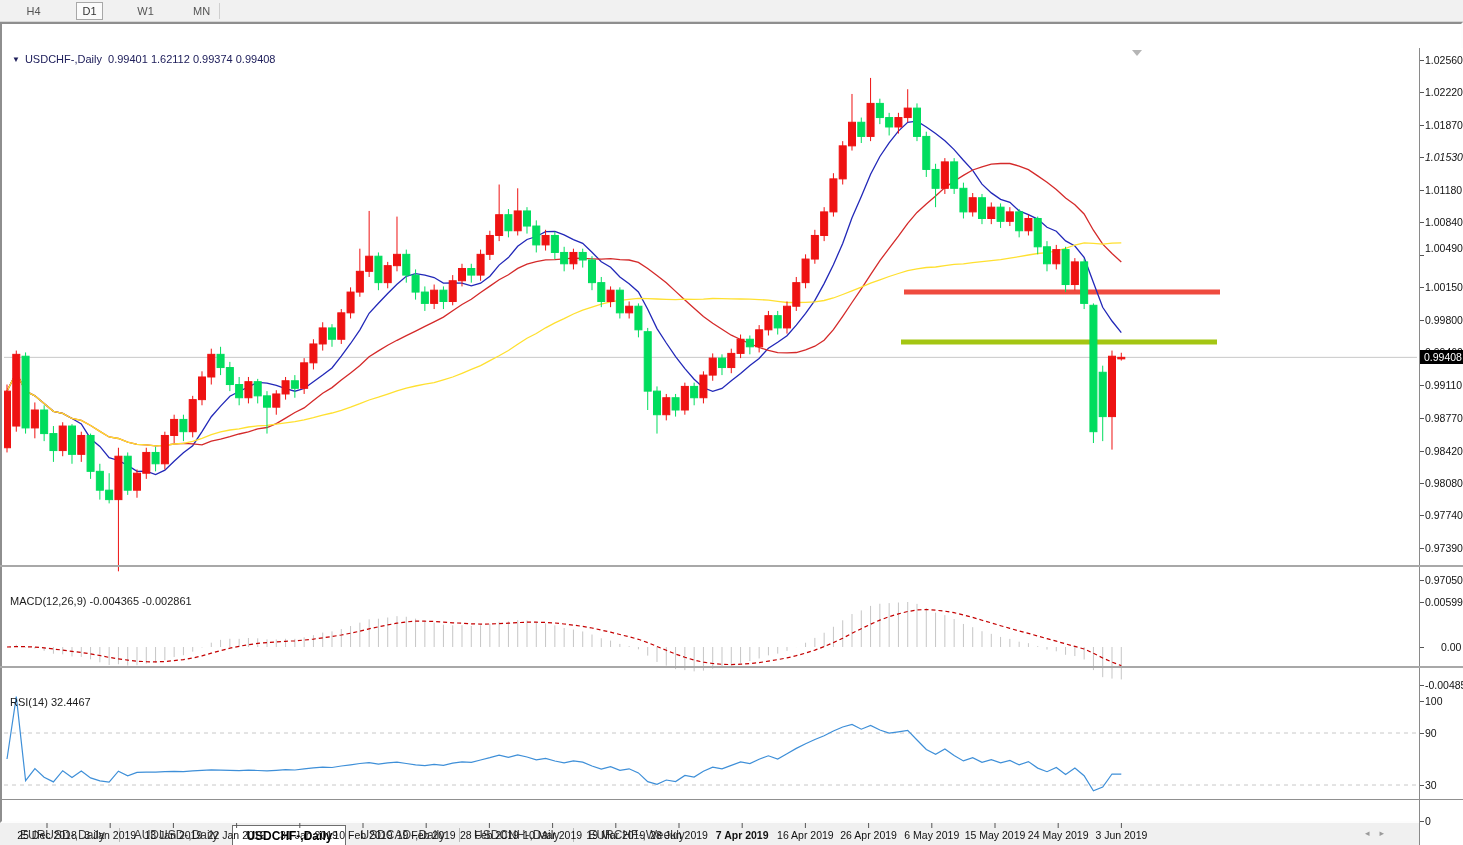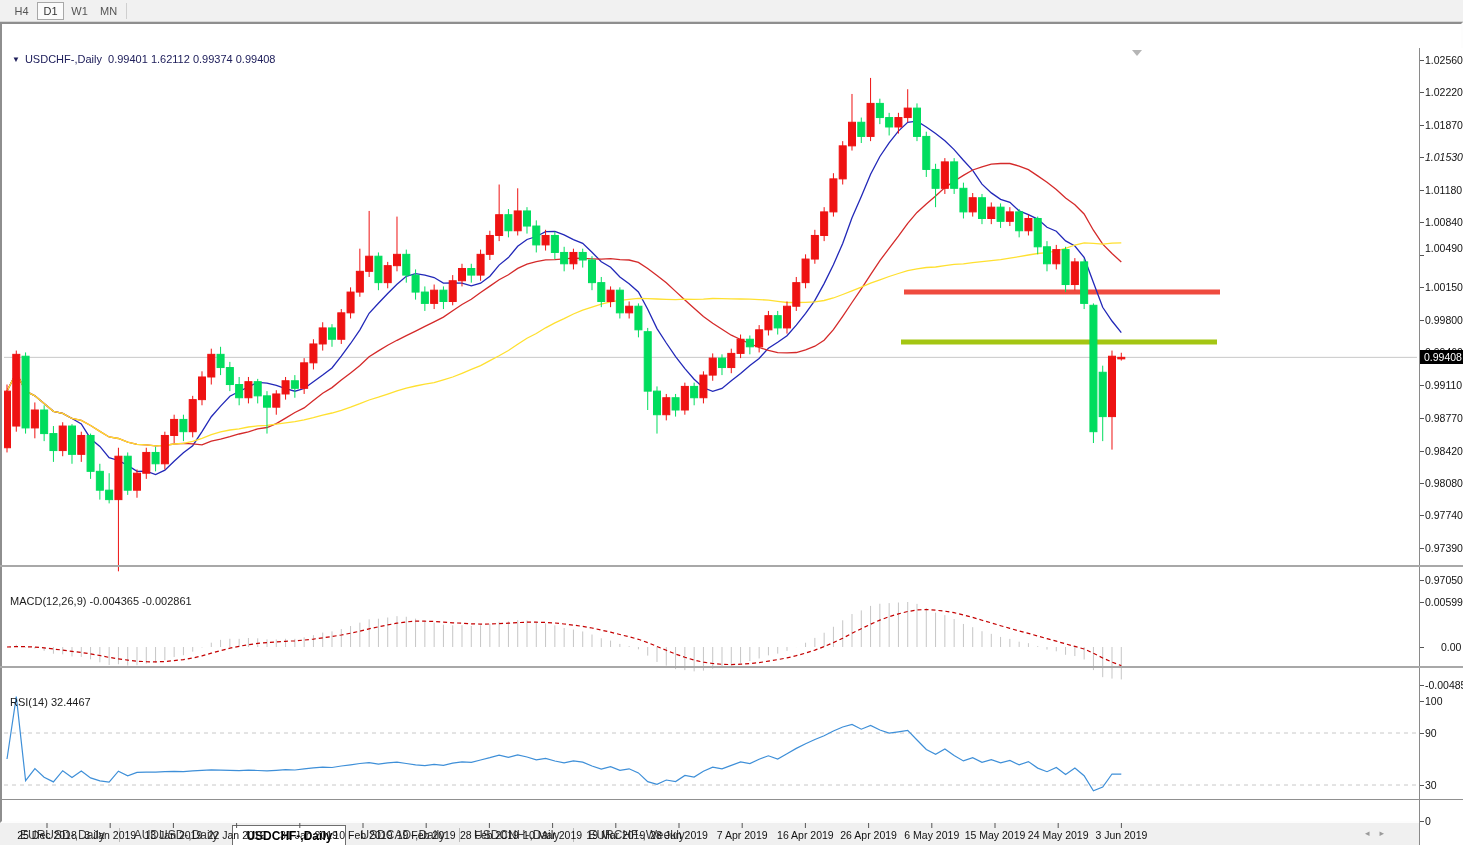--- a/index.html
+++ b/index.html
@@ -44,21 +44,21 @@
     cursor:pointer; border:1px solid transparent; position:relative; }
   .tab.active { background:#fff; border:1px solid #6e6e6e; border-bottom:none; font-weight:bold; color:#000; }
   .tab-sep { width:1px; height:14px; background:#b9b9b9; margin-bottom:3px; }
   .tab-scrolls { position:absolute; right:8px; top:4px; display:flex; gap:10px; }
   .tab-scroll { font-size:9px; color:#9a9a9a; cursor:pointer; line-height:12px; }
 </style>
 </head>
 <body>
 
 <div class="toolbar">
-  <div id="tf-buttons" style="display:flex;align-items:center;height:100%;padding-left:6px;">
+  <div id="tf-buttons" style="display:flex;align-items:center;height:100%;padding-left:18px;gap:27px;">
       <div class="tf-btn">H4</div>
       <div class="tf-btn active">D1</div>
       <div class="tf-btn">W1</div>
       <div class="tf-btn">MN</div>
     </div>
   <div class="tb-divider"></div>
 </div>
 
 <div class="chart-window">
 
@@ -522,21 +522,21 @@
       <span class="date-label" style="left: 108.2px; top: 805px;">3 Jan 2019</span>
       <span class="date-label" style="left: 171.4px; top: 805px;">13 Jan 2019</span>
       <span class="date-label" style="left: 234.6px; top: 805px;">22 Jan 2019</span>
       <span class="date-label" style="left: 307px; top: 805px;">31 Jan 2019</span>
       <span class="date-label" style="left: 361px; top: 805px; text-align: center;">10 Feb 2019</span>
       <span class="date-label" style="left: 424.2px; top: 805px;">19 Feb 2019</span>
       <span class="date-label" style="left: 487.4px; top: 805px;">28 Feb 2019</span>
       <span class="date-label" style="left: 550.6px; top: 805px;">10 Mar 2019</span>
       <span class="date-label" style="left: 613.8px; top: 805px;">19 Mar 2019</span>
       <span class="date-label" style="left: 677px; top: 805px;">28 Jun 2019</span>
-      <span class="date-label" style="left: 740.2px; top: 805px;">7 Apr 2019</span>
+      <span class="date-label" style="left: 740.2px; top: 805px; font-weight: bold;">7 Apr 2019</span>
       <span class="date-label" style="left: 803.4px; top: 805px;">16 Apr 2019</span>
       <span class="date-label" style="left: 866.6px; top: 805px;">26 Apr 2019</span>
       <span class="date-label" style="left: 929.8px; top: 805px;">6 May 2019</span>
       <span class="date-label" style="left: 993px; top: 805px;">15 May 2019</span>
       <span class="date-label" style="left: 1056.2px; top: 805px;">24 May 2019</span>
       <span class="date-label" style="left: 1119.4px; top: 805px;">3 Jun 2019</span>
     </div>
 </div>
 
 <div class="pane-sep" style="top:565px;"></div>

